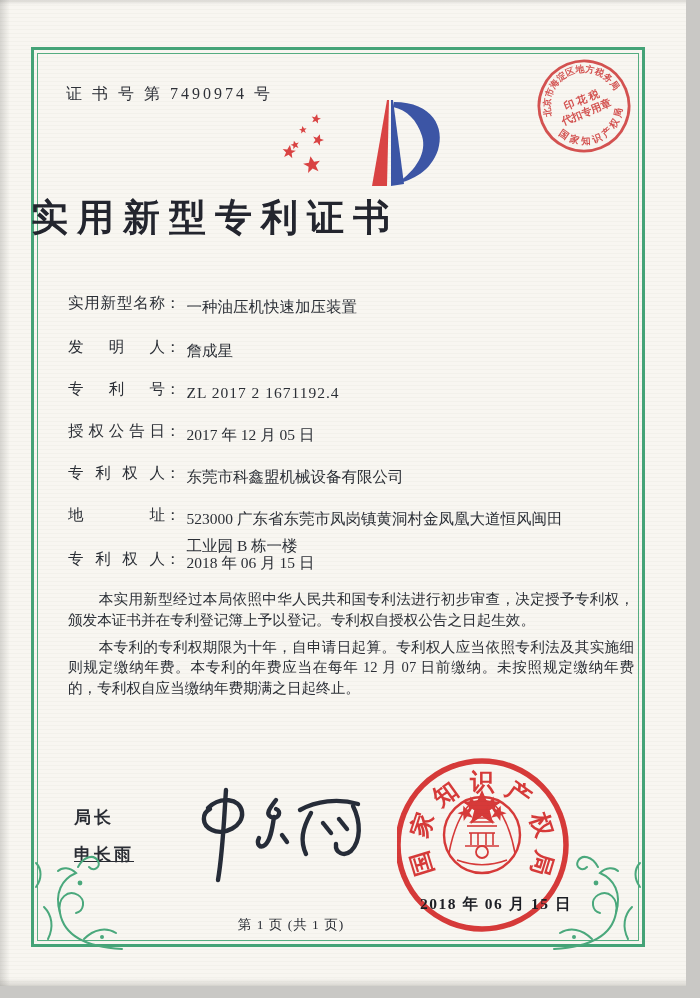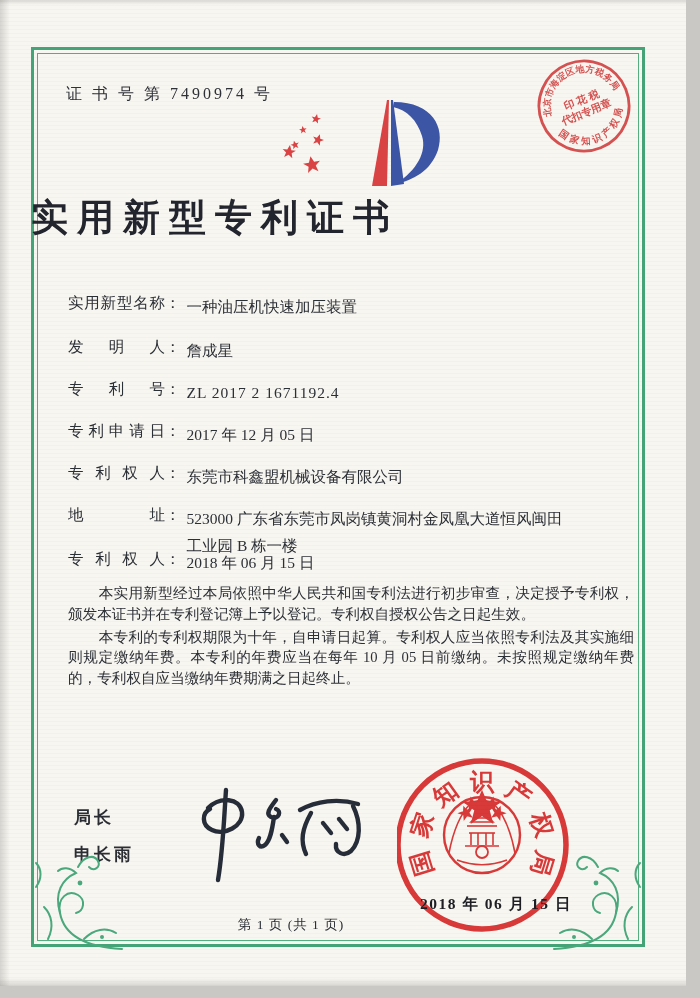--- a/index.html
+++ b/index.html
@@ -52,29 +52,29 @@
     display:inline-block;width:97px;text-align:justify;text-align-last:justify;
     vertical-align:top;
   }
   .colon{vertical-align:top;}
   .fvalue{margin-left:6px;vertical-align:top;display:inline-block;
     white-space:pre-line;max-width:455px;line-height:27px;}
   .subfield{position:absolute;left:277px;top:0;}
 
   .paras{position:absolute;left:68px;top:583px;width:566px;}
   .paras p{
-    margin:0 0 2px 0;font-size:14.6px;line-height:20.8px;
+    margin:6px 0 2px 0;font-size:14.6px;line-height:20.8px;
     text-align:justify;text-indent:2.1em;color:#2b2f36;
   }
 
   .signer{position:absolute;left:74px;
     font-family:"Liberation Sans","DejaVu Sans",sans-serif;
     font-size:17px;font-weight:600;letter-spacing:3px;color:#2a2d34;}
   .signer.t1{top:806px;}
-  .signer.t2{top:843px;}
+  .signer.t2{top:843px;text-decoration:underline;}
 
   .signature-svg{position:absolute;left:188px;top:778px;}
   .logo-svg{position:absolute;left:275px;top:94px;}
   .seal-svg{position:absolute;left:397px;top:754px;mix-blend-mode:multiply;}
   .stamp-svg{position:absolute;left:536px;top:58px;mix-blend-mode:multiply;opacity:.93;}
   .flourish{position:absolute;}
   .seal-date{
     position:absolute;left:420px;top:894px;z-index:5;
     font-size:15.5px;letter-spacing:1.5px;color:#1c1e24;font-weight:600;
   }
@@ -116,36 +116,36 @@
   <div class="row" style="top:293px">
     <span class="flabel">实用新型名称</span><span class="colon">：</span><span class="fvalue">一种油压机快速加压装置</span>
   </div>
   <div class="row" style="top:337px">
     <span class="flabel">发明人</span><span class="colon">：</span><span class="fvalue">詹成星</span>
   </div>
   <div class="row" style="top:379px">
     <span class="flabel">专利号</span><span class="colon">：</span><span class="fvalue" style="letter-spacing:1px">ZL 2017 2 1671192.4</span>
   </div>
   <div class="row" style="top:421px">
-    <span class="flabel">专利申请日</span><span class="colon">：</span><span class="fvalue">2017 年 12 月 05 日</span>
+    <span class="flabel">授权公告日</span><span class="colon">：</span><span class="fvalue">2017 年 12 月 05 日</span>
   </div>
   <div class="row" style="top:463px">
     <span class="flabel">专利权人</span><span class="colon">：</span><span class="fvalue">东莞市科鑫盟机械设备有限公司</span>
   </div>
   <div class="row" style="top:505px">
     <span class="flabel">地址</span><span class="colon">：</span><span class="fvalue">523000 广东省东莞市凤岗镇黄洞村金凤凰大道恒风闽田
 工业园 B 栋一楼</span>
   </div>
   <div class="row" style="top:549px">
     <span class="flabel">专利权人</span><span class="colon">：</span><span class="fvalue">2018 年 06 月 15 日</span>
   </div>
 
   <div class="paras">
     <p>本实用新型经过本局依照中华人民共和国专利法进行初步审查，决定授予专利权，颁发本证书并在专利登记簿上予以登记。专利权自授权公告之日起生效。</p>
-    <p>本专利的专利权期限为十年，自申请日起算。专利权人应当依照专利法及其实施细则规定缴纳年费。本专利的年费应当在每年 10 月 05 日前缴纳。未按照规定缴纳年费的，专利权自应当缴纳年费期满之日起终止。</p>
+    <p>本专利的专利权期限为十年，自申请日起算。专利权人应当依照专利法及其实施细则规定缴纳年费。本专利的年费应当在每年 12 月 07 日前缴纳。未按照规定缴纳年费的，专利权自应当缴纳年费期满之日起终止。</p>
   </div>
 
   <div class="signer t1">局长</div>
   <div class="signer t2">申长雨</div>
 
   <svg class="signature-svg" width="200" height="112" viewBox="0 0 200 112">
     <g fill="none" stroke="#262c38" stroke-width="4.4" stroke-linecap="round" stroke-linejoin="round">
       <path d="M20,30 C32,18 52,20 54,34 C56,48 36,58 24,52 C13,47 14,35 22,31"></path>
       <path d="M38,12 C36,40 35,72 30,102"></path>
       <path d="M88,22 C82,30 77,36 83,39 C91,42 94,33 88,31"></path>

